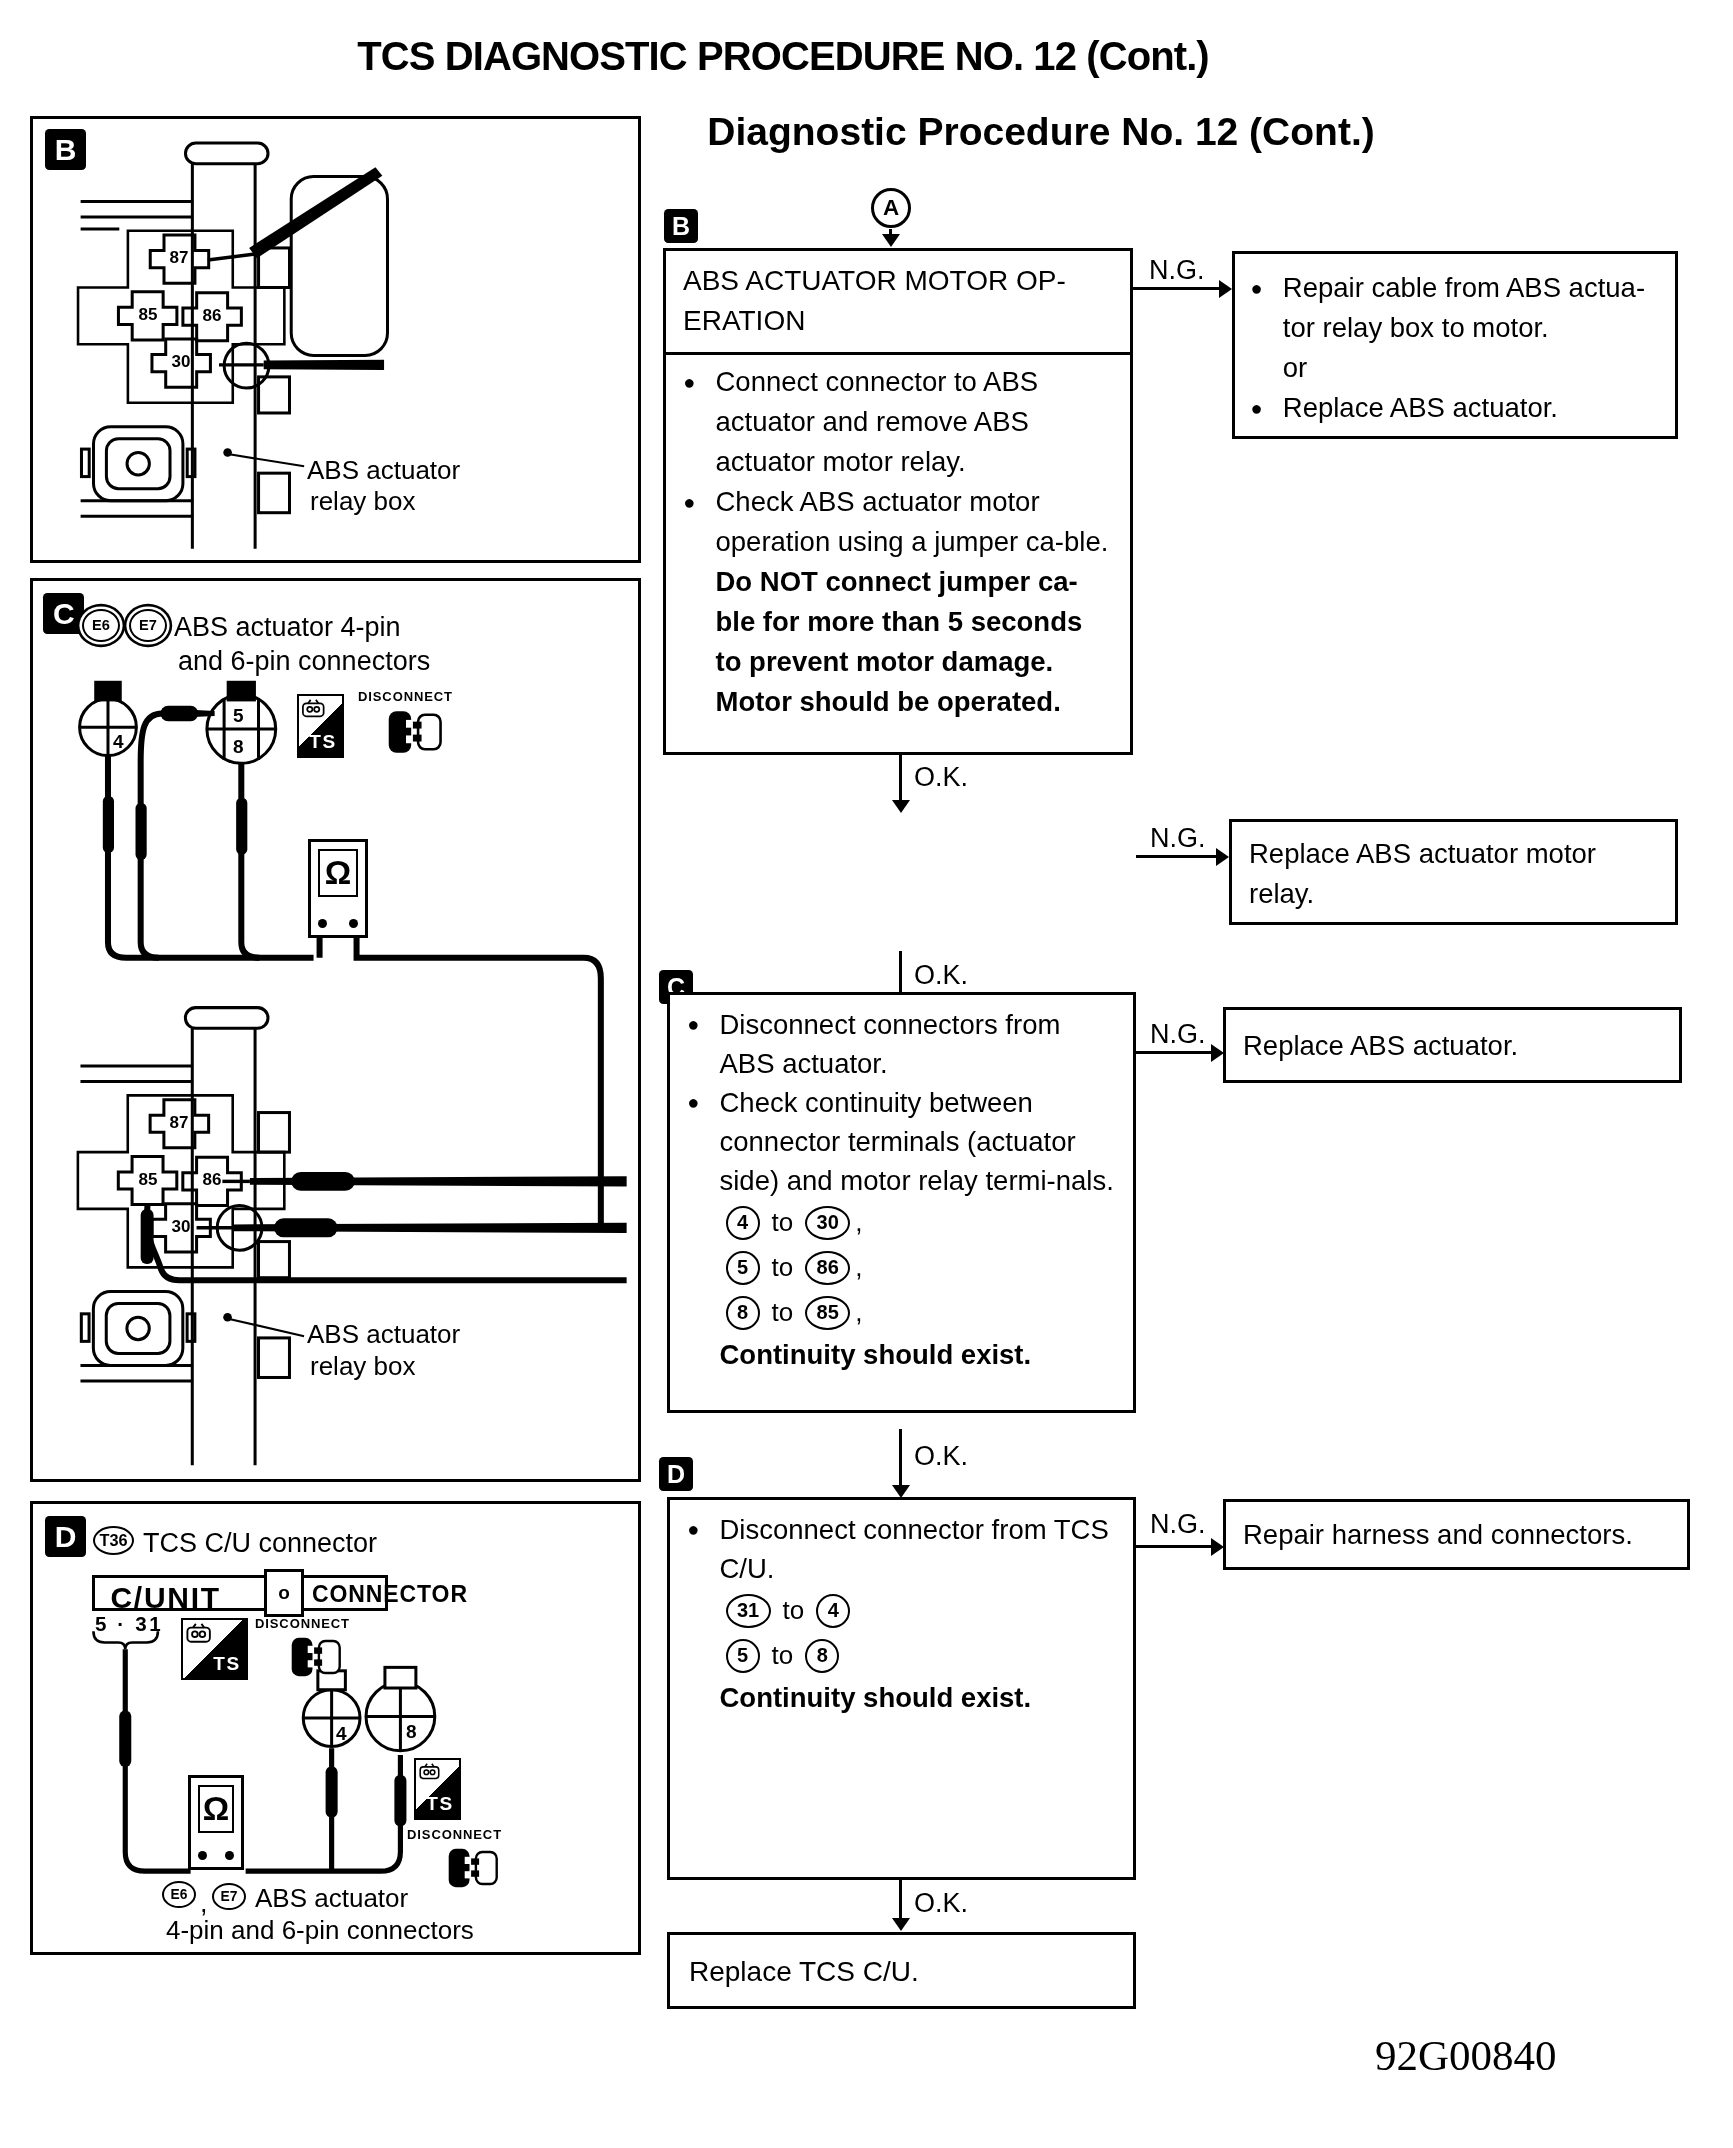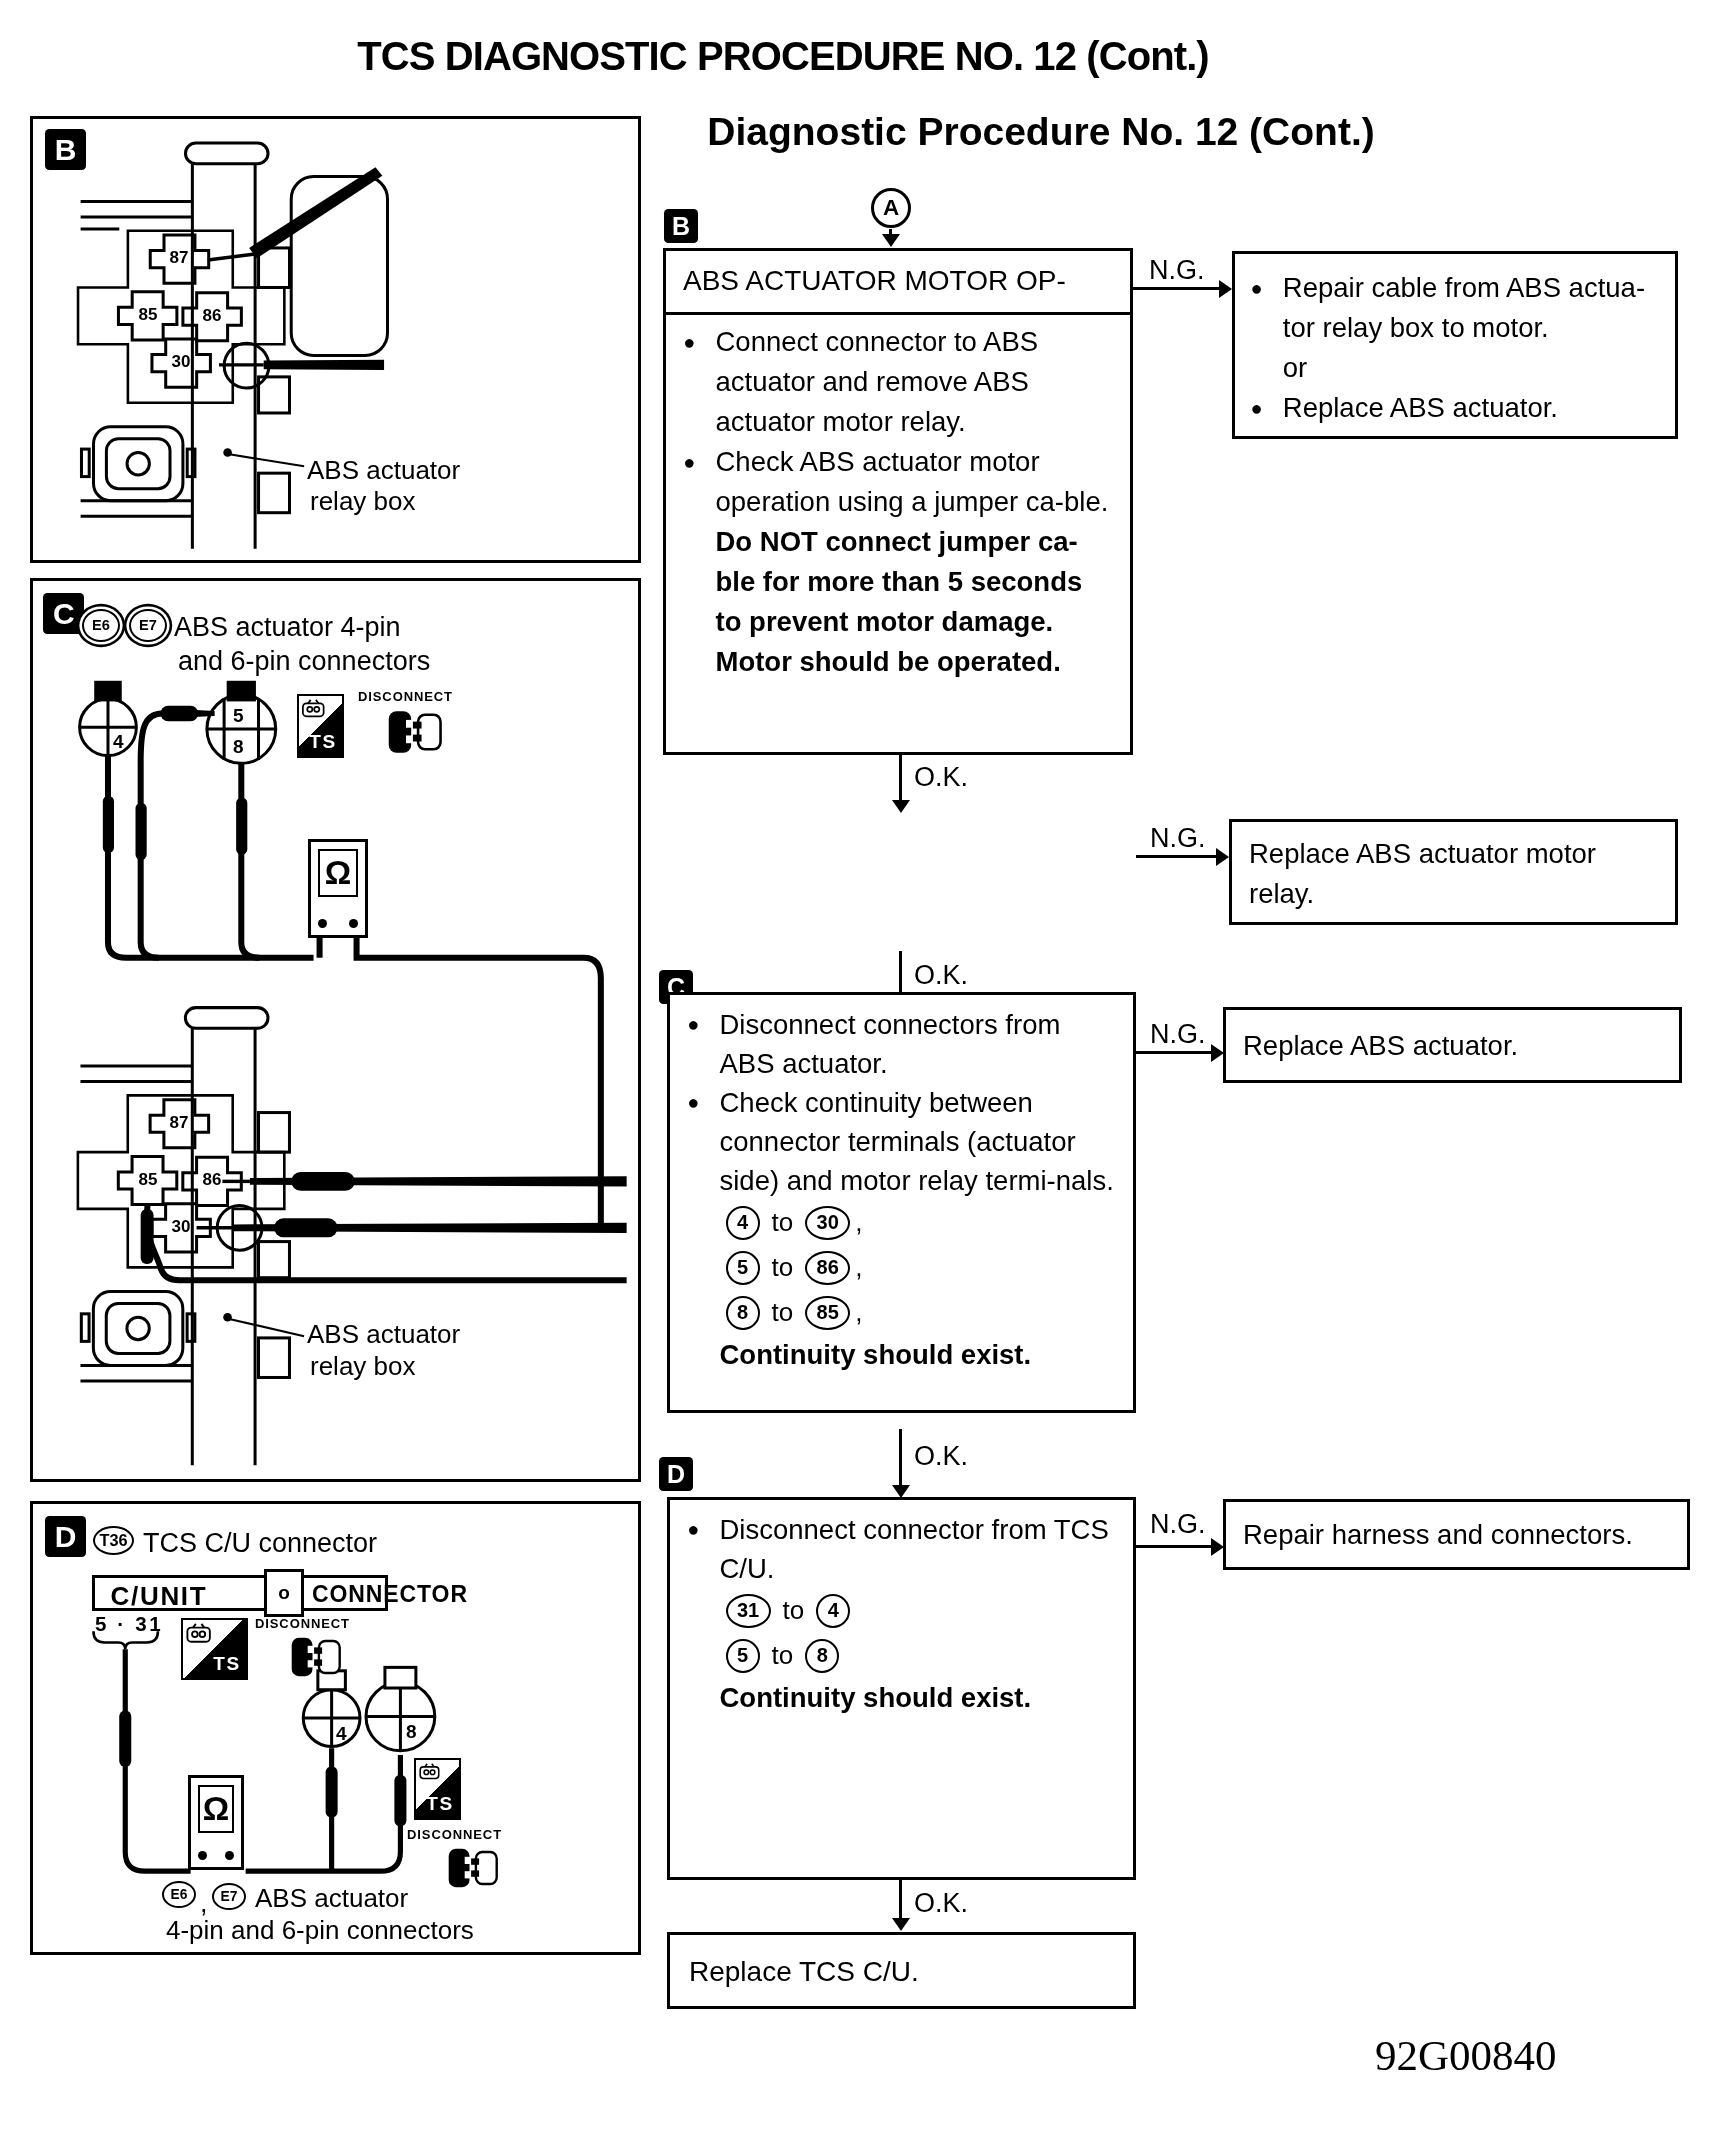--- a/index.html
+++ b/index.html
@@ -29,21 +29,21 @@
   .tsicon { position:absolute; left:2.6px; top:2.6px; }
   .disc { position:absolute; text-align:right; }
   .disc .dl { font-size:13px; font-weight:800; letter-spacing:0.9px; margin-bottom:1.7px; }
   .meter { position:absolute; border:3.4px solid #000; background:#fff; }
   .meter .scr { position:absolute; left:6.9px; top:6.9px; right:6.9px; height:48px; border:2.6px solid #000;
                 display:flex; align-items:center; justify-content:center; font-size:33px; font-weight:bold; }
   .meter .d1,.meter .d2 { position:absolute; bottom:6.9px; width:9.5px; height:9.5px;
                           background:#000; border-radius:50%; }
   .meter .d1 { left:6.9px; } .meter .d2 { right:6.9px; }
   .banner { position:absolute; border:3px solid #000; background:#fff; }
-  .banner .bl-l { position:absolute; left:15.5px; top:2.6px; font-size:26px; font-weight:800; letter-spacing:1.7px; }
+  .banner .bl-l { position:absolute; left:15.5px; top:2.6px; font-size:30px; font-weight:800; letter-spacing:1.7px; }
   .banner .bl-r { position:absolute; left:217px; top:2.6px; font-size:23px; font-weight:800; letter-spacing:0.9px; }
   .banner .mid { position:absolute; left:169px; top:-8.6px; width:40px; height:48px; background:#fff;
                  border:3px solid #000; display:flex; align-items:center; justify-content:center;
                  font-size:19px; font-weight:bold; }
   .pins { position:absolute; font-size:20.6px; font-weight:bold; letter-spacing:2.6px; }
   .fb, .rb { position:absolute; border:3.4px solid #000; background:#fff; font-size:27.5px; line-height:40px; }
   .hd { border-bottom:3.4px solid #000; padding:9.5px 17px 11.2px; font-size:28px; }
   .bd { padding:6.9px 15.5px 3.4px; }
   .bl { position:relative; padding-left:34px; }
   .bl::before { content:"●"; position:absolute; left:1.7px; top:0; font-size:20px; }
@@ -314,20 +314,21 @@
   </div>
 
   <div class="circleA" style="left:871px;top:188px">A</div>
   <div class="varrow" style="left:889px;top:229px;height:5.2px"></div>
 
   <span class="badge sm" style="left:664px;top:209px">B</span>
 
   <div class="fb" style="left:663px;top:248px;width:470px;height:507px">
     <div class="hd">
       <div>ABS ACTUATOR MOTOR OP-</div>
+      <div>ERATION</div>
     </div>
     <div class="bd">
       <div class="bl">Connect connector to ABS actuator and remove ABS actuator motor relay.</div>
       <div class="bl">Check ABS actuator motor operation using a jumper ca-ble.</div>
       <div class="warn">Do NOT connect jumper ca-ble for more than 5 seconds to prevent motor damage.</div>
       <div class="warn">Motor should be operated.</div>
     </div>
   </div>
   <span class="ngl" style="left:1149px;top:255px">N.G.</span>
   <div class="harrow" style="left:1133px;top:287px;width:86px"></div>

